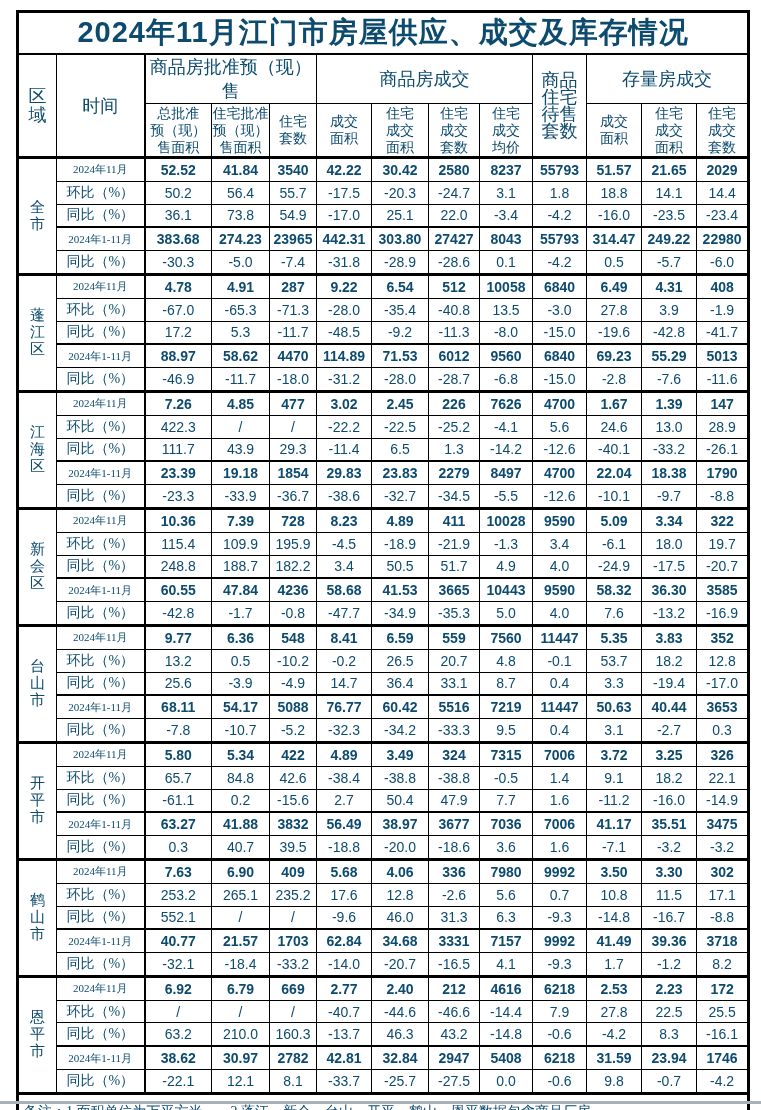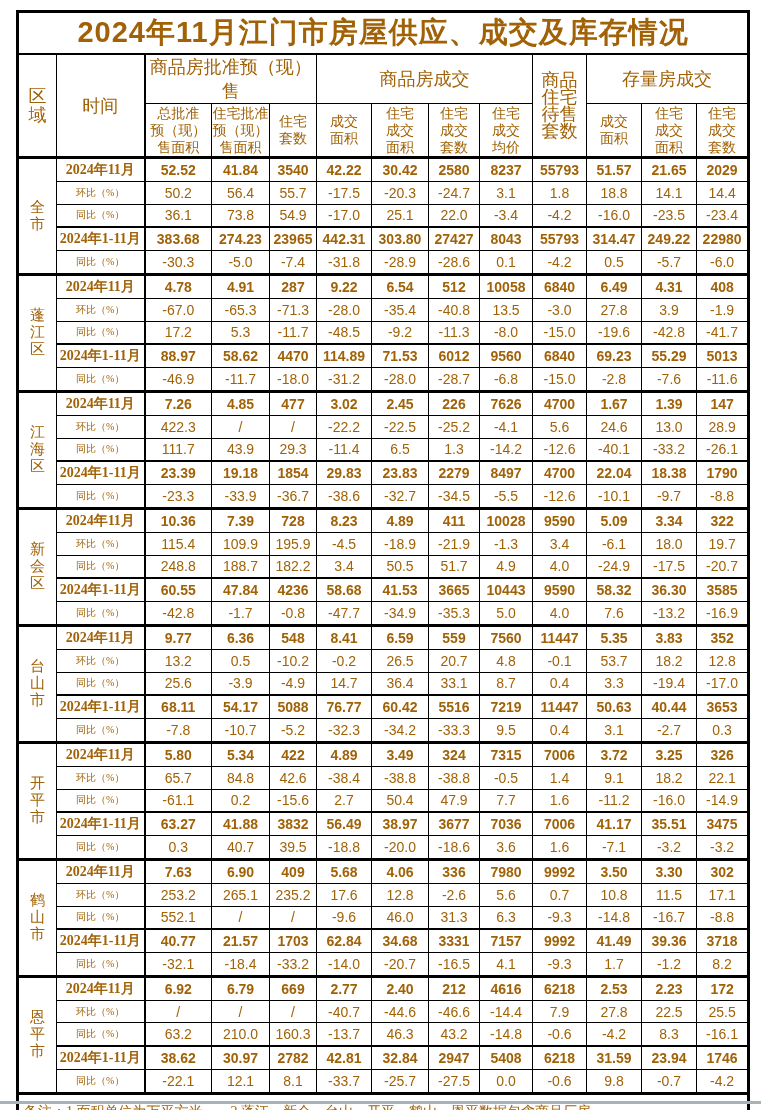--- a/index.html
+++ b/index.html
@@ -1,18 +1,18 @@
 <!DOCTYPE html>
 <html><head>
 <meta charset="utf-8">
 <style>
   html,body { margin:0; padding:0; background:#ffffff; }
   .sheet {
     position:relative; width:761px; height:1110px; background:#ffffff;
-    overflow:hidden; color:#a16207;
+    overflow:hidden; color:#0c4a6e;
     font-family:"Liberation Sans", sans-serif;
   }
   table.main {
     position:absolute; left:16px; top:10px; width:731px;
     border-collapse:collapse; table-layout:fixed;
     border:3px solid #000;
   }
   th, td {
     border:1px solid #000; padding:0; text-align:center; vertical-align:middle;
     overflow:hidden; font-weight:400;
@@ -27,24 +27,24 @@
     font-family:"Liberation Serif", serif;
   }
   .region-head { font-size:15px; line-height:19px; white-space:pre-line; font-family:"Liberation Serif", serif; }
   .time-head { font-size:15px; font-family:"Liberation Serif", serif; }
   .pending-head { font-size:14px; line-height:17px; white-space:pre-line; font-family:"Liberation Serif", serif; }
   .region-cell {
     font-size:15px; line-height:17px; white-space:pre-line;
     font-family:"Liberation Serif", serif;
   }
   tbody td { height:21.8px; font-size:14px; }
-  .time-cell { font-family:"Liberation Serif", serif; font-size:10px; }
+  .time-cell { font-family:"Liberation Serif", serif; font-size:14px; }
   .val-cell { font-family:"Liberation Sans", sans-serif; }
   tr.bold .val-cell { font-weight:700; }
-  tr.bold .time-cell { font-weight:700; font-size:14px;margin-top:10px; }
+  tr.bold .time-cell { font-weight:400; font-size:11px;margin-top:10px; }
   .first-val { border-left:2px solid #000; }
   tr.group-start td, tr.group-start th { border-top:3px solid #000; }
   tr.cum-start td { border-top:2px solid #000; }
   .note-cell {
     border-top:3px solid #000; height:46px; text-align:left; vertical-align:top;
     padding:8px 4px 0 5px; font-size:14px; white-space:pre-wrap;
     font-family:"Liberation Serif", serif;
   }
   .bottom-rule { position:absolute; left:0; width:761px; top:1101px; height:3px; background:#a9b2b6; }
 </style>

